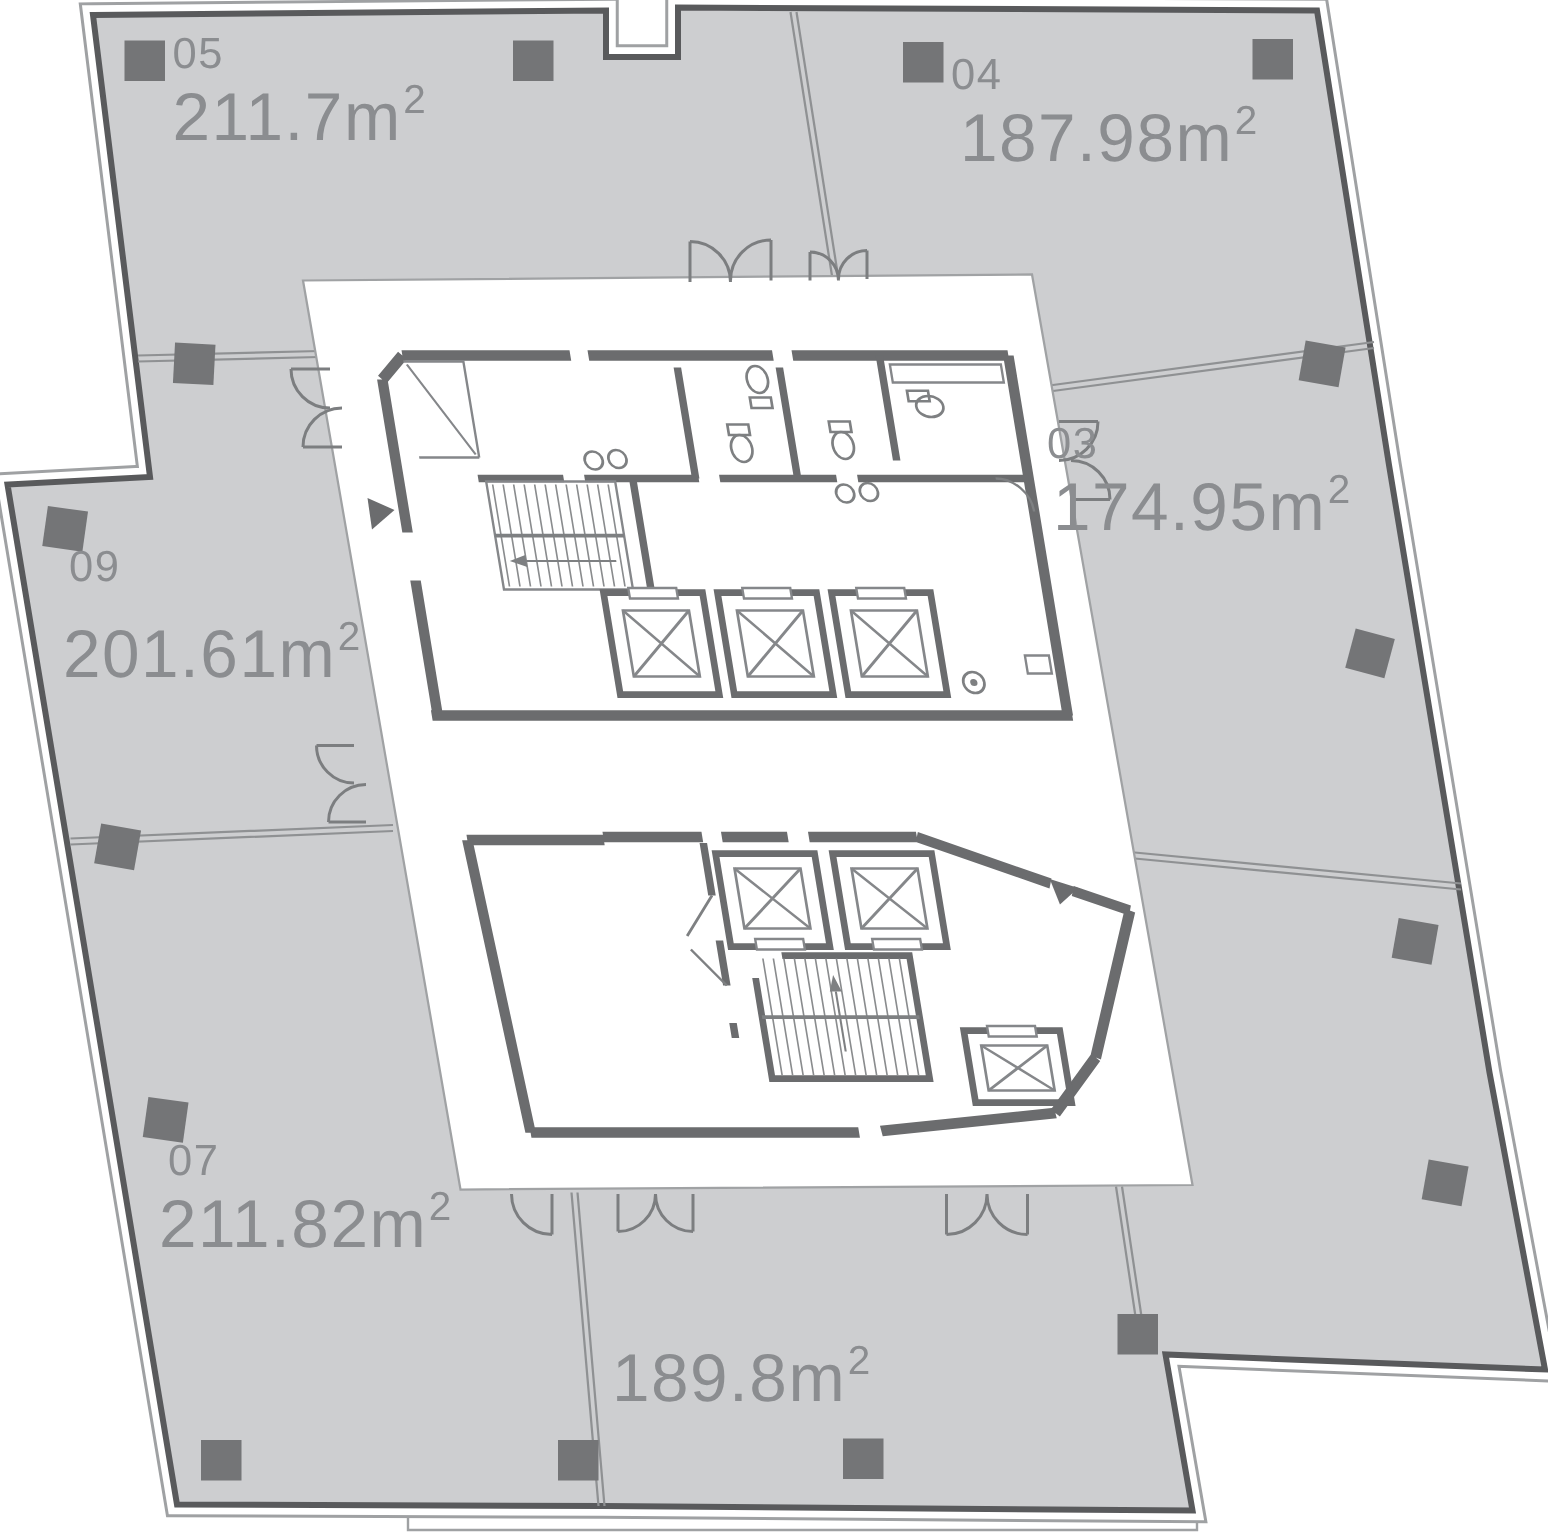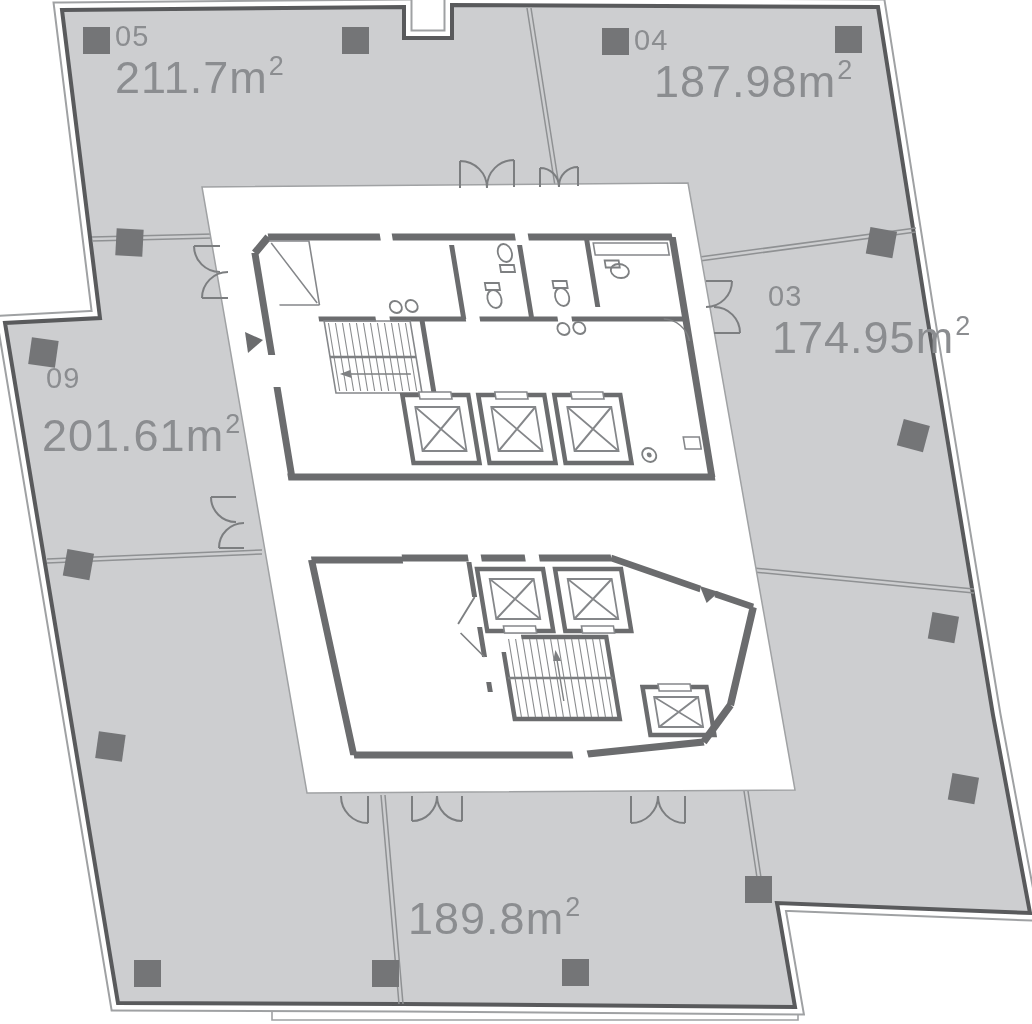--- a/index.html
+++ b/index.html
@@ -189,34 +189,38 @@
     <rect x="562" y="959" width="27" height="27"></rect>
     <rect x="745" y="876" width="27" height="27"></rect>
   </g>
 </svg>
 
 <div class="unit-label" style="left:115px;top:22px;">
   <div class="unit-num">05</div>
   <div class="unit-area"><span>211.7</span><span>m</span><sup>2</sup></div>
 </div>
 
-<div class="unit-label" style="left:634px;top:26px;">
+<div class="unit-label" style="left:634px;top:36px;">
   <div class="unit-num">04</div>
-  <div class="unit-area" style="margin-left:20px;"><span>187.98</span><span>m</span><sup>2</sup></div>
-</div>
-
-<div class="unit-label" style="left:768px;top:282px;">
+  <div class="unit-area" style="margin-left:6px;"><span>187.98</span><span>m</span><sup>2</sup></div>
+</div>
+
+<div class="unit-label" style="left:698px;top:282px;">
   <div class="unit-num">03</div>
   <div class="unit-area" style="margin-left:4px;"><span>174.95</span><span>m</span><sup>2</sup></div>
 </div>
 
 <div class="unit-label" style="left:46px;top:364px;">
   <div class="unit-num">09</div>
   <div class="unit-area" style="margin-left:-4px;margin-top:18px;"><span>201.61</span><span>m</span><sup>2</sup></div>
 </div>
 
 
+<div class="unit-label" style="left:112px;top:760px;">
+  <div class="unit-num">07</div>
+  <div class="unit-area" style="margin-left:-6px;"><span>211.82</span><span>m</span><sup>2</sup></div>
+</div>
 
 <div class="unit-label" style="left:408px;top:892px;">
   <div class="unit-area"><span>189.8</span><span>m</span><sup>2</sup></div>
 </div>
 
 </div>
 
 </body></html>

